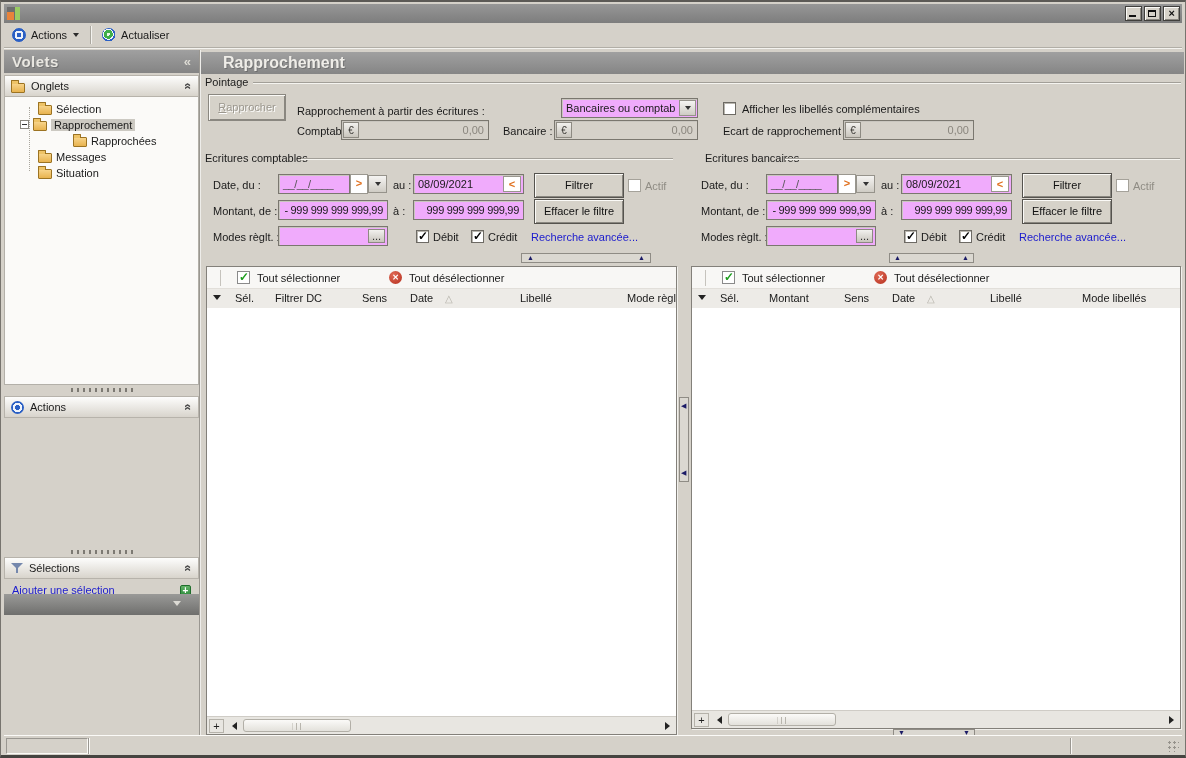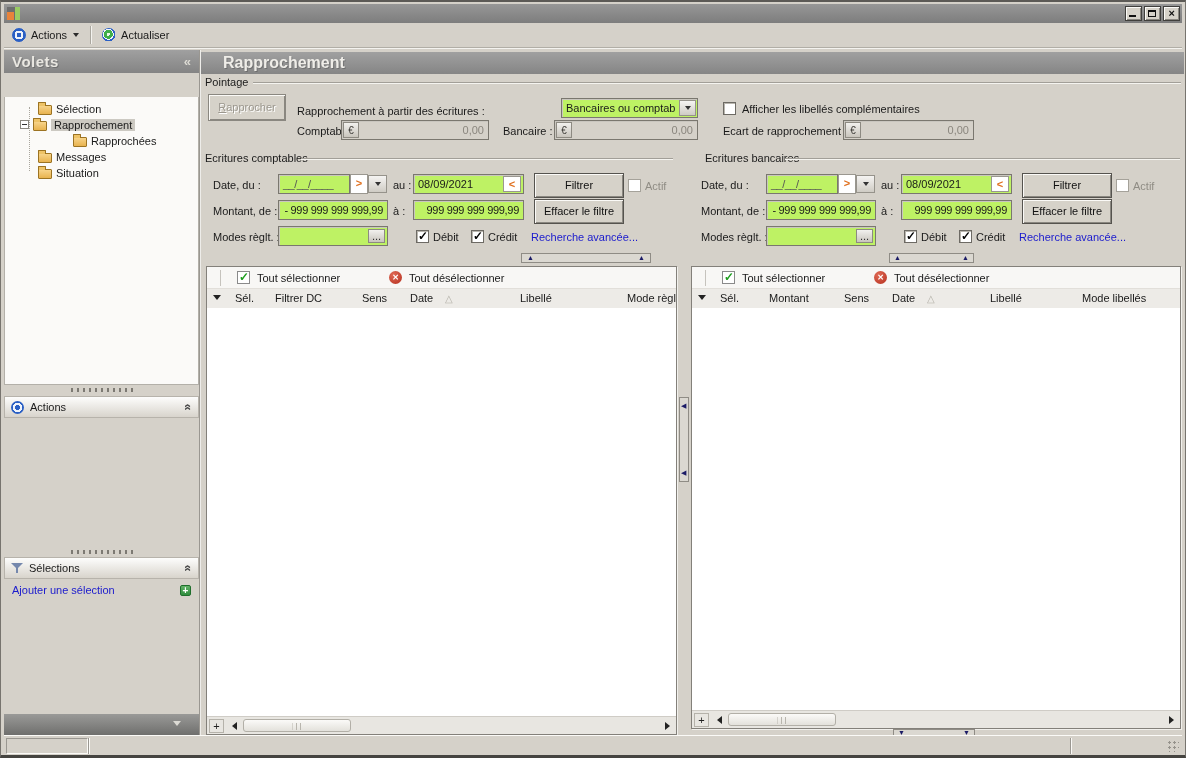--- a/index.html
+++ b/index.html
@@ -25,21 +25,21 @@
   
   .toolbar { position:absolute; left:3px; top:21px; right:3px; height:25px; background:#d5d1c9;
     border-bottom:1px solid #b1aea6; box-shadow:0 1px 0 #f4f3ef; display:flex; align-items:center; }
   .tb-item { display:flex; align-items:center; gap:5px; padding:2px 8px; height:21px; }
   .icon-donut { width:14px; height:14px; border-radius:50%; }
   .icon-donut.blue { background:radial-gradient(circle at 50% 50%, #2a5fc4 0 2.5px, #eef3fb 2.5px 4.5px, #2a5fc4 4.5px 7px, transparent 7px); }
   .icon-donut.green { background:radial-gradient(circle at 45% 45%, #e9f6ea 0 1.5px, #3fae49 1.5px 4.5px, #f2f6fb 4.5px 5.5px, #2a5fc4 5.5px 7px, transparent 7px); }
   .caret-down { width:0; height:0; border-left:3px solid transparent; border-right:3px solid transparent; border-top:4px solid #2b2b2b; margin-left:1px; }
   .tb-sep { width:1px; height:18px; background:#aaa79f; box-shadow:1px 0 0 #f4f3ef; margin:0 3px; }
   
-  .sidebar { position:absolute; left:3px; top:48px; width:195px; height:685px; background:#d5d1c9; }
+  .sidebar { position:absolute; left:3px; top:48px; width:195px; height:565px; background:#d5d1c9; }
   .sb-edge { position:absolute; left:198px; top:48px; width:1px; height:685px; background:#9a9791; box-shadow:1px 0 0 #eeedea; }
   .v-header { position:absolute; left:0; top:0; right:0; height:23px; background:linear-gradient(180deg,#a0a0a0,#848484);
     display:flex; align-items:center; padding:0 8px; }
   .v-header .v-title { color:#e9e7e1; font-weight:bold; font-size:15px; letter-spacing:.5px; text-shadow:1px 1px 0 rgba(0,0,0,.2); }
   .v-header .collapse-left { margin-left:auto; color:#dddbd4; font-weight:bold; font-size:13px; }
   .sec-header { position:absolute; left:0; right:0; height:22px; background:linear-gradient(180deg,#fdfdfc,#d8d4cc);
     border:1px solid #b7b3ab; display:flex; align-items:center; padding:0 6px; gap:6px; }
   .chev-up { margin-left:auto; color:#4a4a4a; font-weight:bold; font-size:12px; transform:rotate(90deg); }
   .folder { position:relative; width:14px; height:10px; background:linear-gradient(180deg,#f7d389,#e8b34f); border:1px solid #9c7322; border-radius:1px; margin-top:3px; }
   .folder::before { content:""; position:absolute; left:-1px; top:-4px; width:6px; height:3px; background:#eec367; border:1px solid #9c7322; border-bottom:none; border-radius:1px 1px 0 0; }
@@ -62,21 +62,21 @@
   .main { position:absolute; left:200px; top:48px; width:983px; height:685px; }
   .main-title { position:absolute; left:0; top:2px; right:0; height:22px; background:linear-gradient(180deg,#a0a0a0,#858585);
     color:#efede8; font-weight:bold; font-size:16px; padding:2px 0 0 22px; text-shadow:1px 1px 0 rgba(0,0,0,.2); }
   .group-line { position:absolute; border-top:1px solid #a29f98; box-shadow:0 1px 0 #f5f4f0; }
   .lbl { position:absolute; white-space:nowrap; }
   .lbl.dis { color:#8f8c84; }
   .btn { position:absolute; background:#d6d2c9; border:1px solid #55534e;
     box-shadow:inset 1px 1px 0 #fbfaf7, inset -1px -1px 0 #8a8780; font-size:11px; text-align:center; color:#111; cursor:default; }
   .btn.disabled { color:#9b978e; text-shadow:1px 1px 0 #fff; border-color:#8a8780; }
   .btn.first-u::first-letter { text-decoration:underline; }
-  .field { position:absolute; background:#bef264; border:1px solid #7a776f; box-shadow:inset 1px 1px 0 #c9c6bf; font-size:11px; }
+  .field { position:absolute; background:#f0abfc; border:1px solid #7a776f; box-shadow:inset 1px 1px 0 #c9c6bf; font-size:11px; }
   .field.dis { background:#d5d1c9; }
   .field .val-r { position:absolute; right:4px; top:3px; }
   .field .val-l { position:absolute; left:4px; top:3px; }
   .field .gray { color:#8a867e; }
   .euro-btn { position:absolute; left:1px; top:1px; bottom:1px; width:16px; background:linear-gradient(180deg,#f2f1ee,#c9c5bd);
     border:1px solid #8d8a82; font-size:10px; color:#3c3a36; text-align:center; line-height:15px; }
   .combo-btn { position:absolute; right:1px; top:1px; bottom:1px; width:17px; background:linear-gradient(180deg,#f5f4f2,#cfccc4);
     border:1px solid #96938b; display:flex; align-items:center; justify-content:center; }
   .combo-btn i { width:0; height:0; border-left:3px solid transparent; border-right:3px solid transparent; border-top:4px solid #333; }
   .mini-btn { position:absolute; font-weight:bold; text-align:center; }
@@ -153,20 +153,25 @@
       <span>Actualiser</span>
     </div>
   </div>
 
   <div class="sidebar">
     <div class="v-header">
       <span class="v-title">Volets</span>
       <span class="collapse-left">«</span>
     </div>
 
+    <div class="sec-header" style="top:25px;">
+      <span class="folder"></span>
+      <span>Onglets</span>
+      <span class="chev-up">«</span>
+    </div>
 
     <div class="tree">
       <span class="tree-vline"></span>
       <div class="tree-item" style="left:33px; top:4px;">
         <span class="folder"></span>
         <span class="tree-label">Sélection</span>
       </div>
       <div class="tree-item" style="left:15px; top:20px;">
         <span class="expander"></span>
         <span class="folder"></span>

